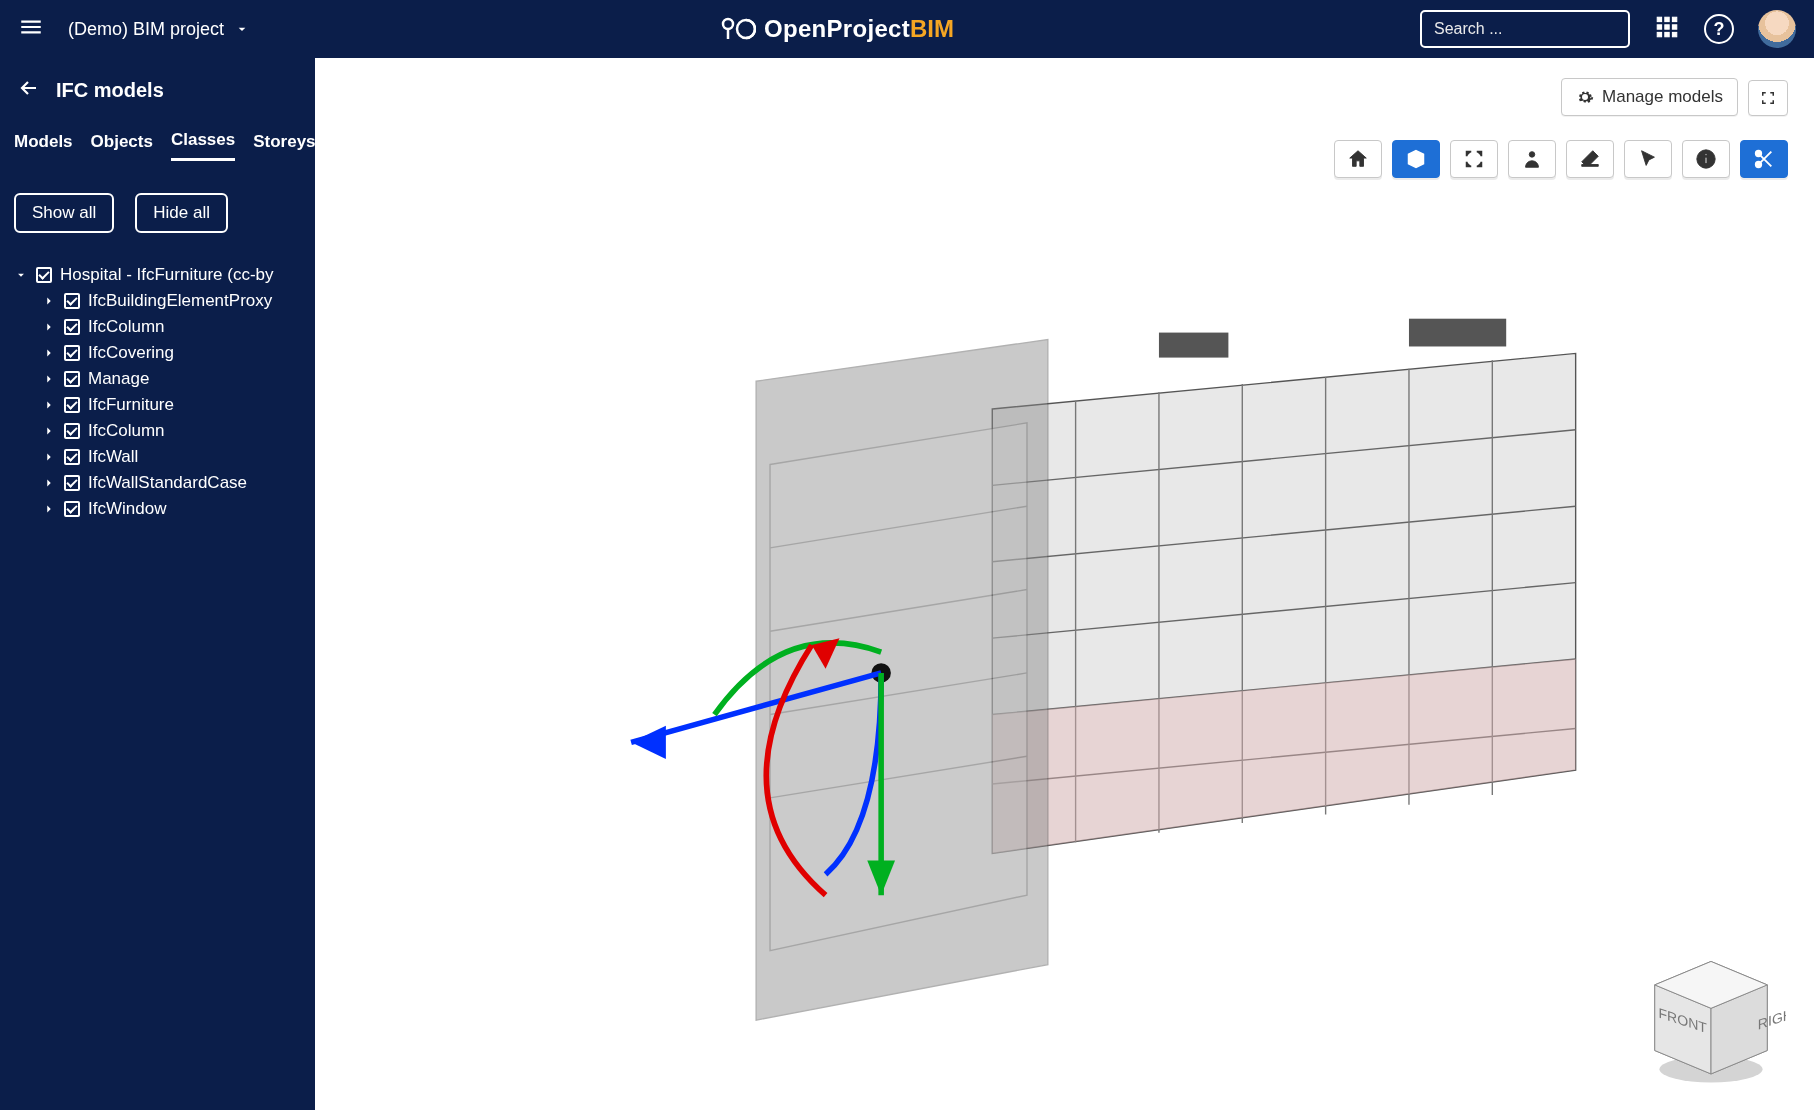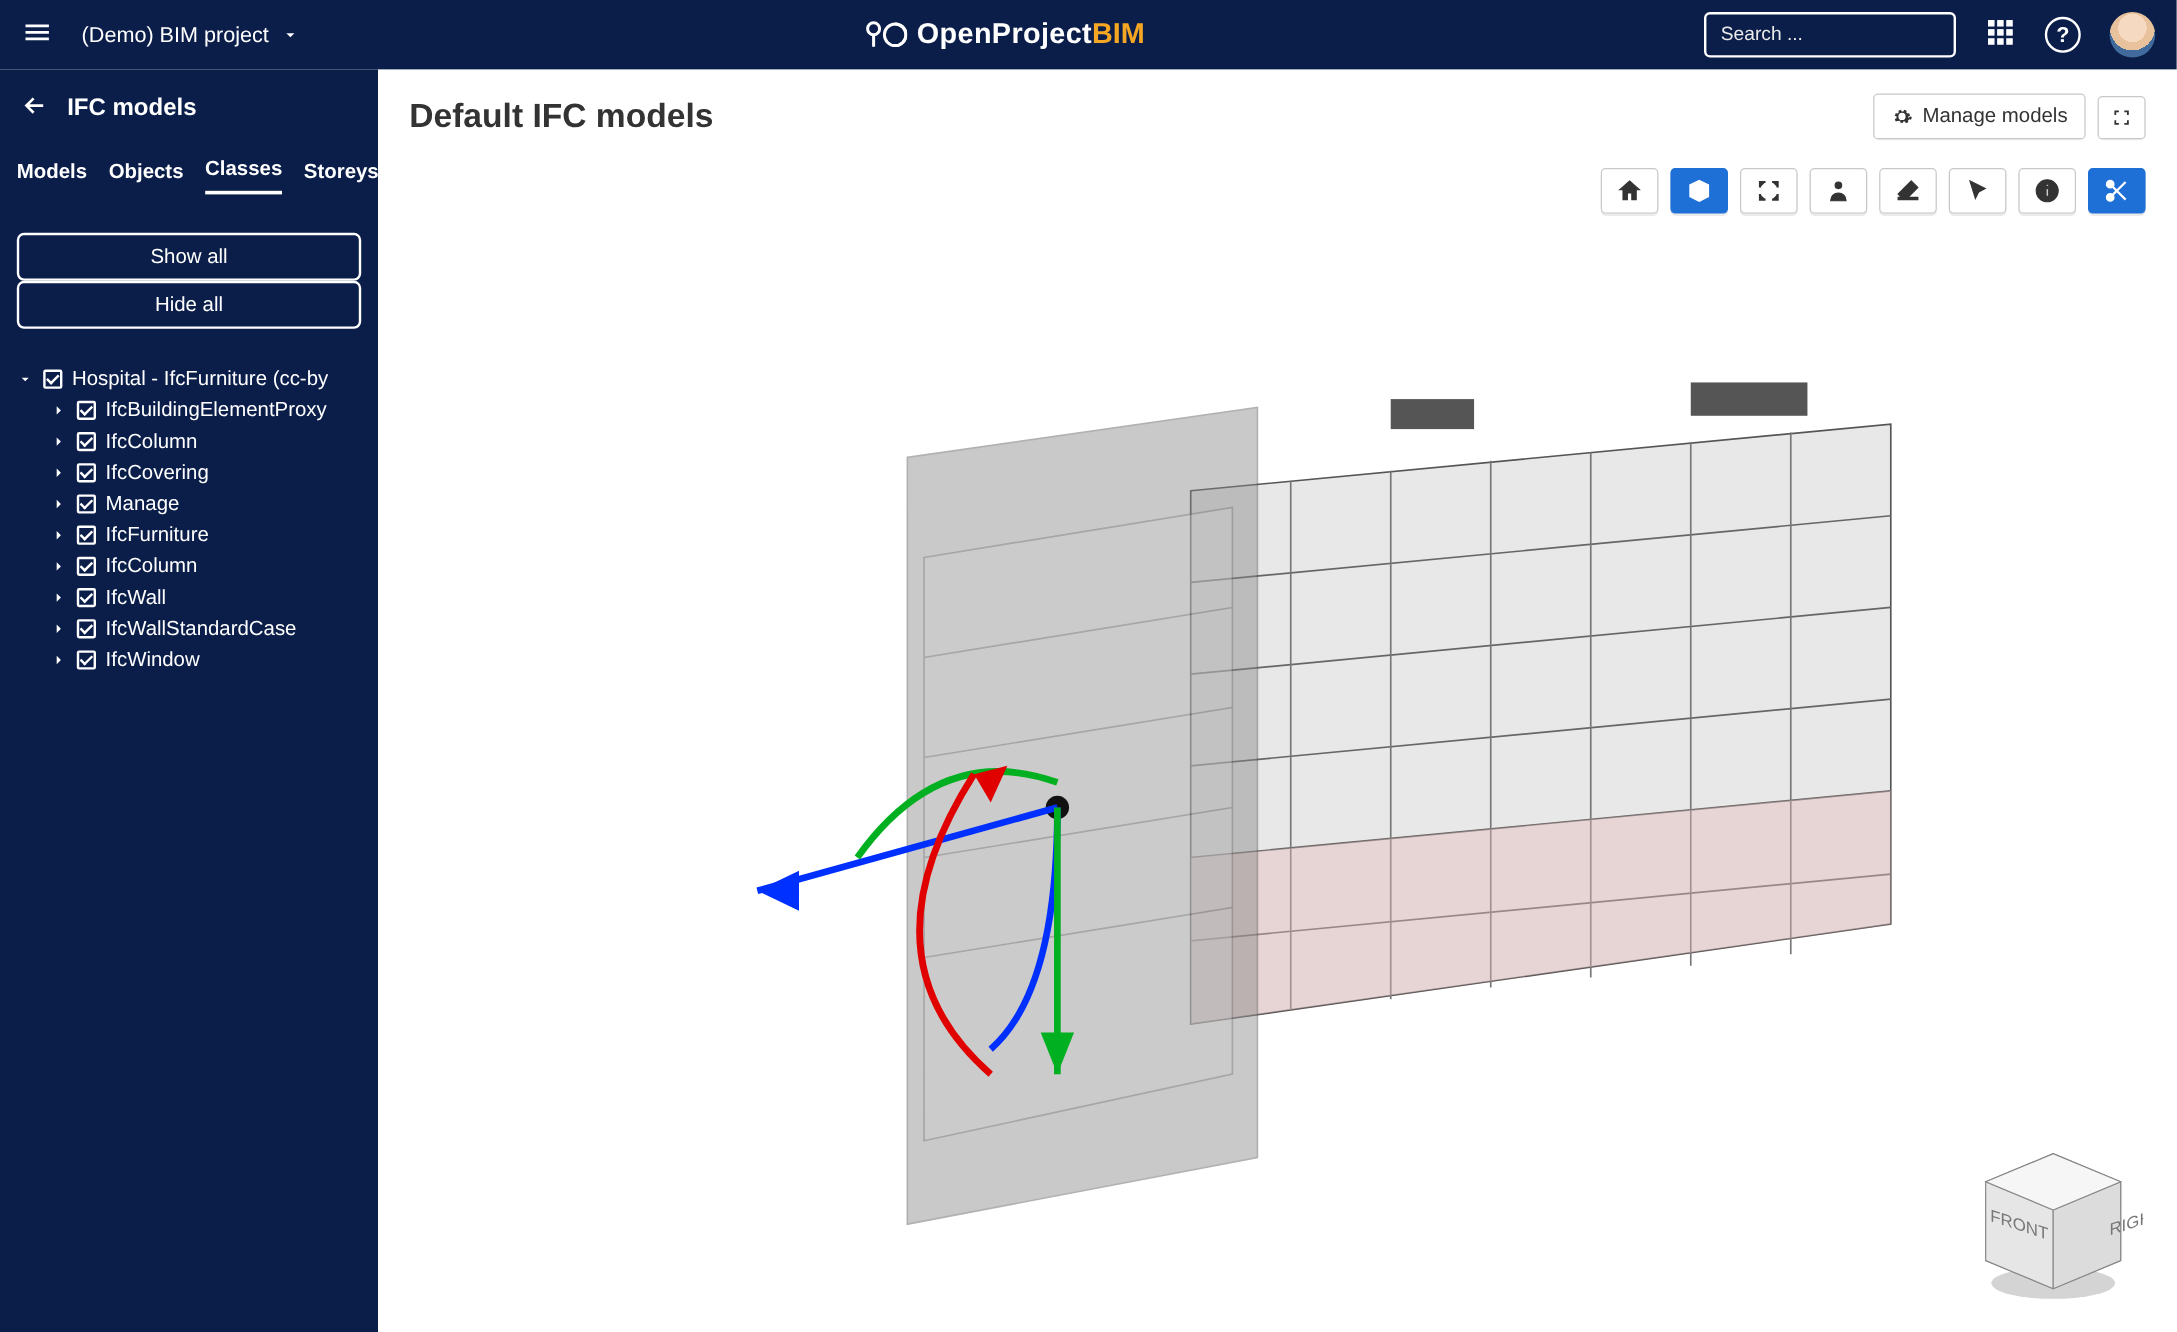--- a/index.html
+++ b/index.html
@@ -33,21 +33,21 @@
   .layout{display:flex;height:calc(100vh - 58px);}
   .sidebar{width:315px;background:#0b1e4a;color:#fff;padding:18px 14px;display:flex;flex-direction:column;gap:14px;}
   .sidebar-top{display:flex;align-items:center;gap:18px;}
   .back-arrow svg{width:24px;height:24px;stroke:#fff;fill:none;stroke-width:2.2;}
   .side-title{font-size:20px;font-weight:700;text-align:center;}
 
   .tabs{display:flex;gap:18px;margin-top:12px;font-size:17px;font-weight:600;align-items:center;}
   .tab{padding-bottom:8px;cursor:pointer;}
   .tab.active{border-bottom:3px solid #fff;}
 
-  .btn-row{display:flex;gap:0;margin-top:18px;flex-direction:column;}
+  .btn-row{display:flex;gap:21px;margin-top:18px;}
   .pill{background:transparent;border:2px solid #fff;color:#fff;border-radius:6px;padding:8px 16px;font-size:17px;cursor:pointer;}
 
   
   .tree{margin-top:12px;font-size:17px;}
   .tree ul{list-style:none;}
   .tree li{margin:6px 0;display:flex;align-items:center;gap:8px;}
   .chev{width:14px;display:inline-flex;justify-content:center;}
   .chev svg{width:14px;height:14px;fill:#fff;}
   .cb{width:16px;height:16px;border:2px solid #fff;border-radius:2px;display:inline-flex;align-items:center;justify-content:center;background:#0b1e4a;}
   .cb.checked::after{content:"";width:4px;height:8px;border:solid #fff;border-width:0 2px 2px 0;transform:rotate(45deg);margin-bottom:2px;}
@@ -240,21 +240,20 @@
             </span>
     <span class="cb checked"></span>
     <span>IfcWindow</span>
           </li>
         </ul>
     </div>
   </aside>
 
   <main class="main">
     <div class="page-head">
-      <h1 class="page-title">Default IFC models</h1>
       <div class="page-head-right">
         <button class="wbtn">
           <svg viewBox="0 0 24 24">
               <path d="M12 8a4 4 0 1 0 0 8 4 4 0 0 0 0-8zm9 4l2 .8-1 2.8-2-.4a7 7 0 0 1-1.4 1.4l.4 2-2.8 1-.8-2a7 7 0 0 1-2 0l-.8 2-2.8-1 .4-2A7 7 0 0 1 7 17.2l-2 .4-1-2.8 2-.8a7 7 0 0 1 0-2l-2-.8 1-2.8 2 .4A7 7 0 0 1 8.4 7.6L8 5.6l2.8-1 .8 2a7 7 0 0 1 2 0l.8-2 2.8 1-.4 2A7 7 0 0 1 18 8.8l2-.4 1 2.8-2 .8a7 7 0 0 1 0 2z"></path>
             </svg>
           <span>Manage models</span>
         </button>
         <button class="wbtn" style="padding:8px 10px">
           <svg viewBox="0 0 24 24">
               <path d="M4 4h5v2H6v3H4V4zm11 0h5v5h-2V6h-3V4zM4 15h2v3h3v2H4v-5zm14 0h2v5h-5v-2h3v-3z"></path>

